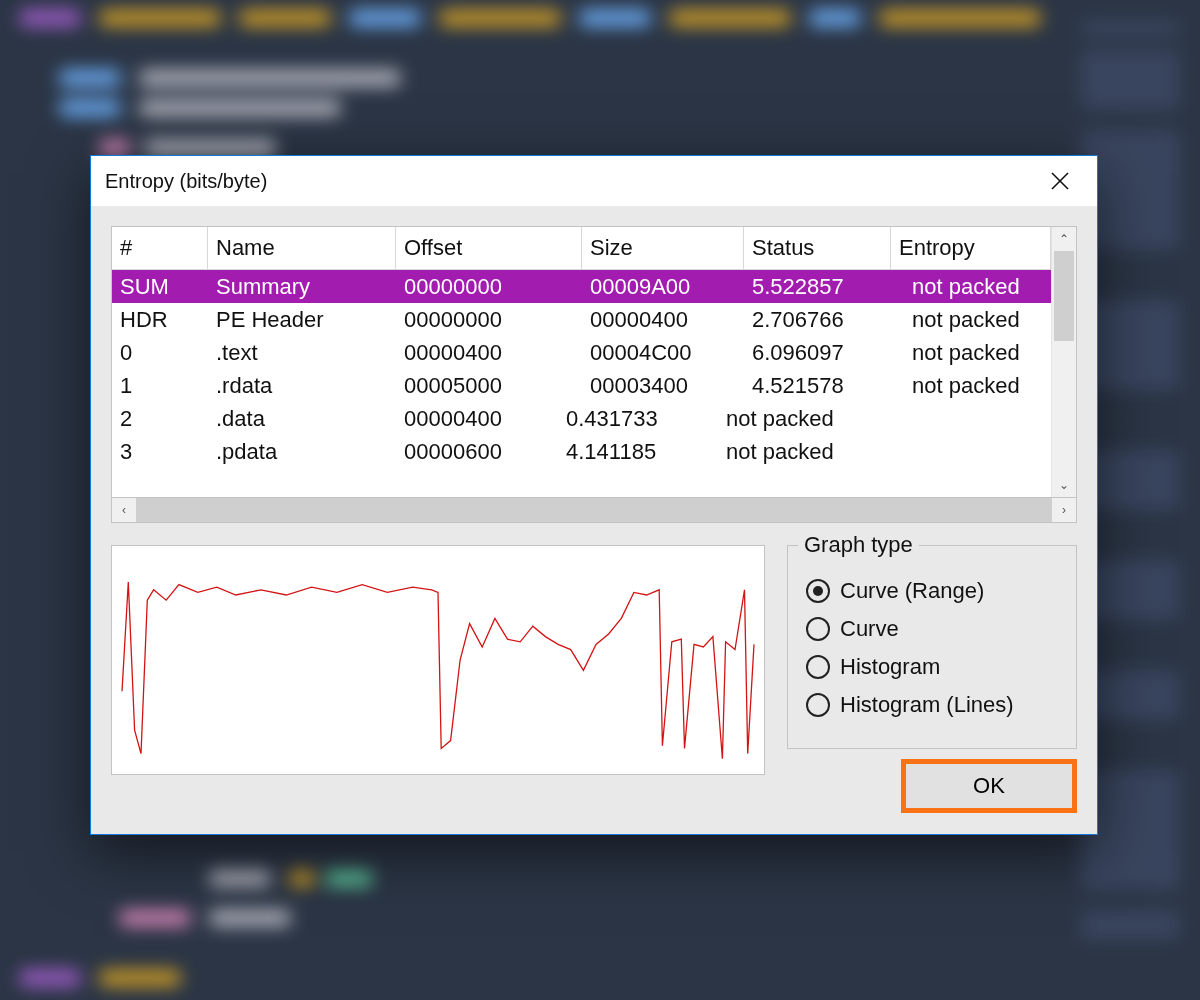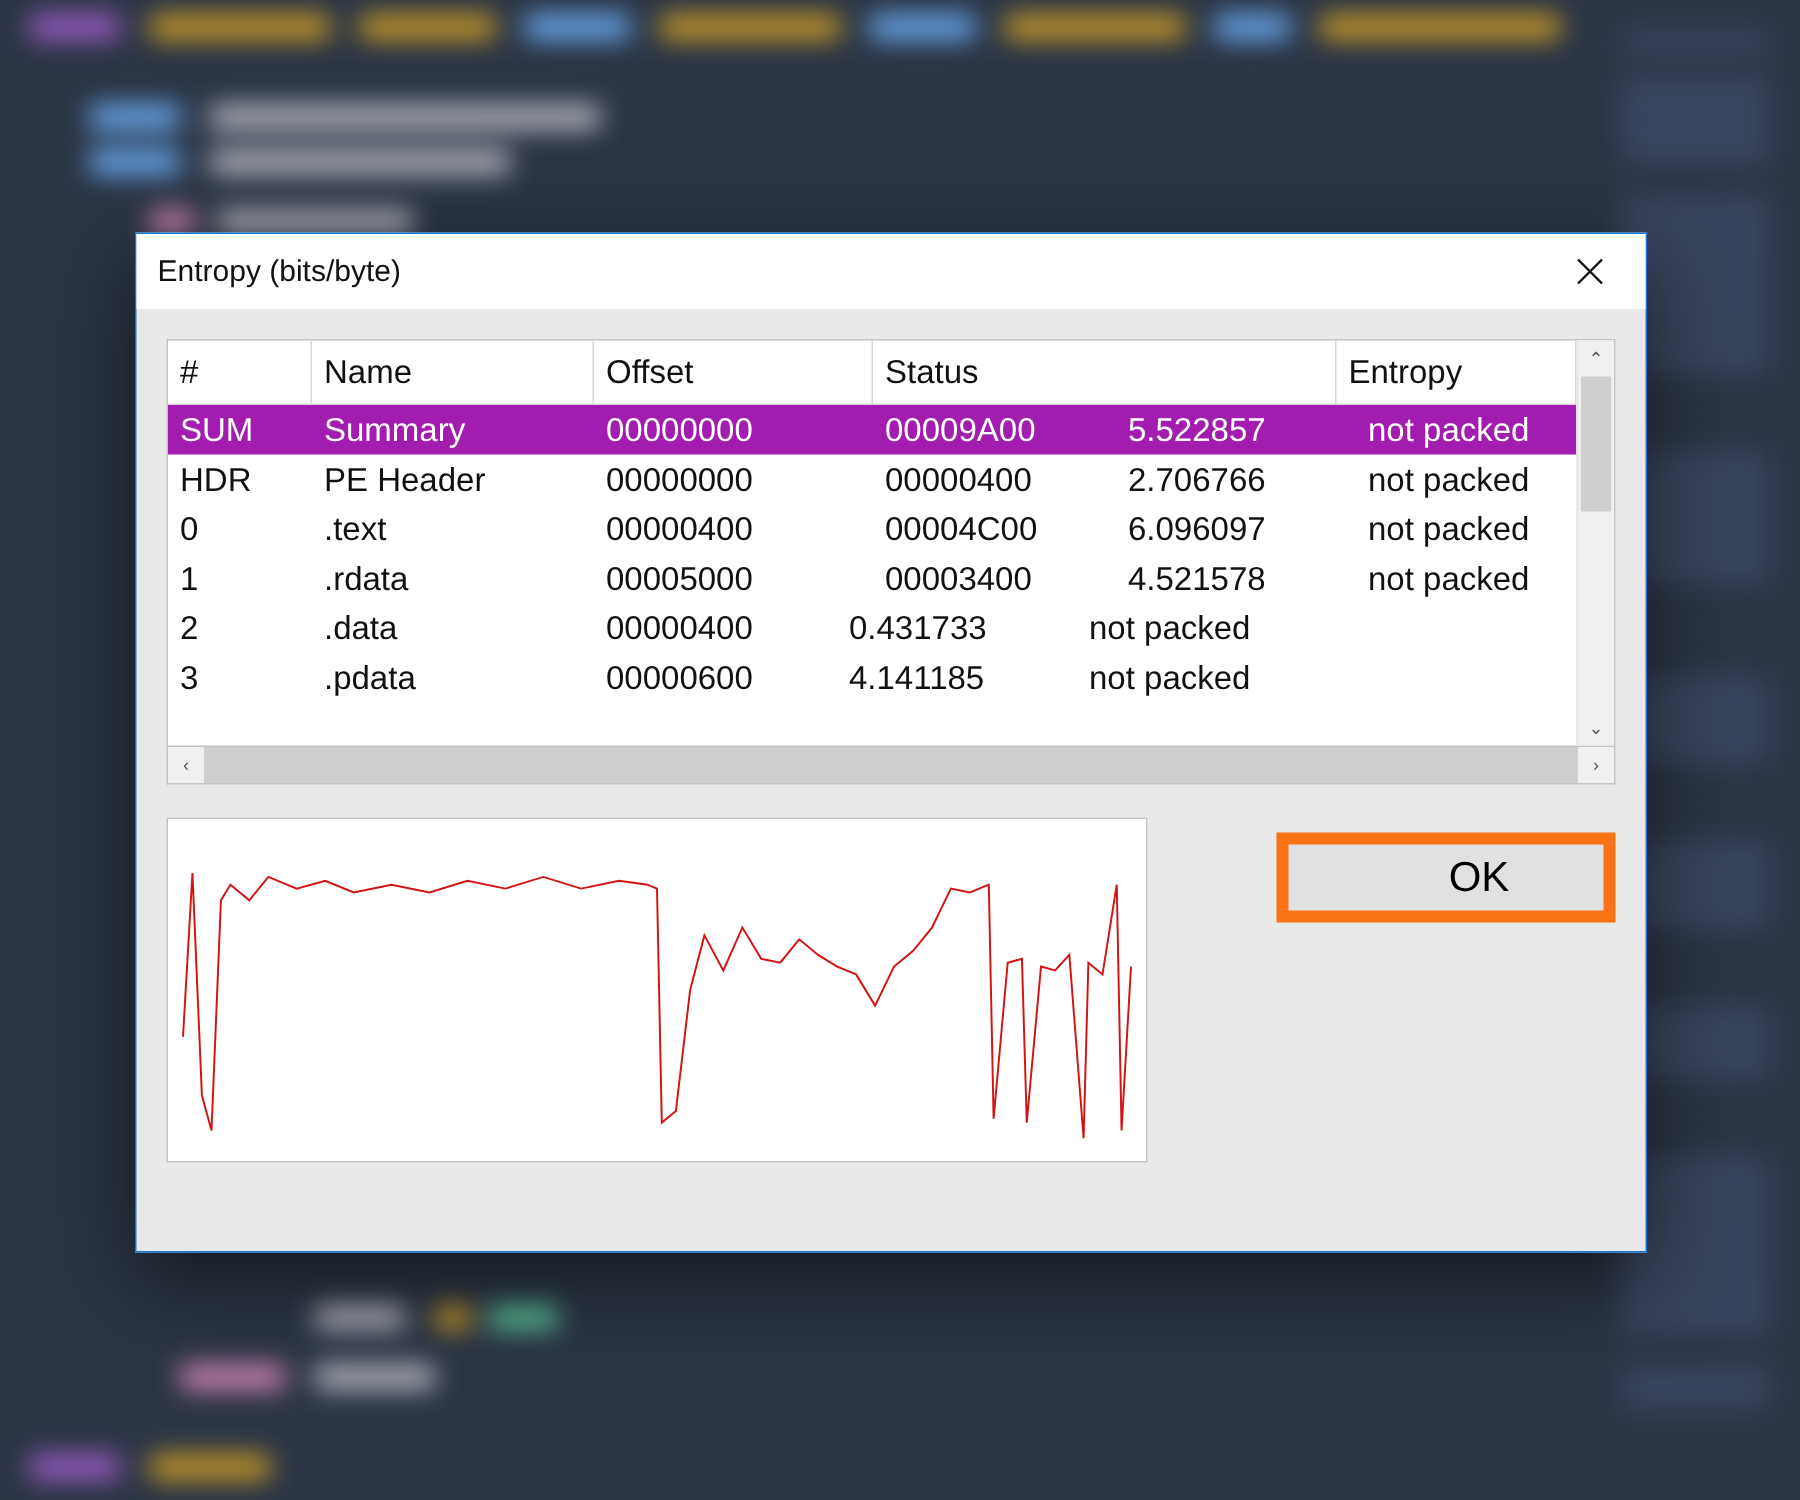--- a/index.html
+++ b/index.html
@@ -37,21 +37,21 @@
   .hscroll .htrack{flex:1;background:#cfcfcf;height:100%;}
   .lower{display:flex;margin-top:22px;gap:22px;align-items:flex-start;}
   .chartbox{width:654px;height:230px;background:#fff;border:1px solid #c3c3c3;box-sizing:border-box;}
   .chartbox svg{width:100%;height:100%;display:block;}
   .groupbox{flex:1;border:1px solid #c3c3c3;position:relative;padding:20px 18px 18px 18px;box-sizing:border-box;}
   .groupbox .legend{position:absolute;top:-14px;left:10px;background:#e9e9e9;padding:0 6px;font-size:22px;color:#111;}
   .radio{display:flex;align-items:center;font-size:22px;color:#111;margin:12px 0;}
   .radio .circ{width:20px;height:20px;border:2px solid #222;border-radius:50%;margin-right:10px;display:flex;align-items:center;justify-content:center;}
   .radio.on .circ::after{content:"";width:10px;height:10px;background:#222;border-radius:50%;}
   .okrow{display:flex;justify-content:flex-end;margin-top:10px;}
-  .okbtn{width:166px;height:44px;background:#e1e1e1;border:8px solid #f97316;font-size:28px;display:flex;align-items:center;justify-content:center;cursor:default;padding-left:44px;}
+  .okbtn{width:166px;height:44px;background:#e1e1e1;border:5px solid #f97316;font-size:22px;display:flex;align-items:center;justify-content:center;cursor:default;}
 </style>
 </head>
 <body>
 
 <div class="bg">
   <div class="line" style="left:20px;top:10px;width:60px;background:#a560d1;"></div>
   <div class="line" style="left:100px;top:10px;width:120px;background:#d8a323;"></div>
   <div class="line" style="left:240px;top:10px;width:90px;background:#d8a323;"></div>
   <div class="line" style="left:350px;top:10px;width:70px;background:#6fb3ff;"></div>
   <div class="line" style="left:440px;top:10px;width:120px;background:#d8a323;"></div>
@@ -94,20 +94,21 @@
     </div>
   </div>
 
   <div class="content">
     <div class="grid">
       <div class="gridbody">
         <div class="row hdr">
           <div class="cell c0">#</div>
           <div class="cell c1">Name</div>
           <div class="cell c2">Offset</div>
+          <div class="cell c3">Size</div>
           <div class="cell c5">Status</div>
           <div class="cell c4">Entropy</div>
         </div>
         <div id="rows">
             <div class="row sel">
               <div class="cell c0">SUM</div>
               <div class="cell c1">Summary</div>
               <div class="cell c2">00000000</div>
               <div class="cell c3">00009A00</div>
               <div class="cell c4">5.522857</div>
@@ -165,19 +166,40 @@
       <div class="harrow">›</div>
     </div>
 
     <div class="lower">
       <div class="chartbox">
         <svg id="chartsvg" viewBox="0 0 652 228" preserveAspectRatio="none">
             <polyline points="10.0,145.2 16.3,36.0 22.6,184.2 29.0,207.6 35.3,54.2 41.6,43.8 54.2,54.2 66.9,38.6 85.8,46.4 104.8,41.2 123.8,49.0 149.0,43.8 174.3,49.0 199.6,41.2 224.9,46.4 250.2,38.6 275.4,46.4 300.7,41.2 319.7,43.8 326.0,46.4 329.2,202.4 338.6,194.6 348.1,114.0 357.6,77.6 370.2,101.0 382.9,72.4 395.5,93.2 408.2,95.8 420.8,80.2 433.4,90.6 446.1,98.4 458.7,103.6 471.4,124.4 484.0,98.4 496.6,88.0 509.3,72.4 521.9,46.4 534.6,49.0 547.2,43.8 550.4,199.8 559.8,95.8 569.3,93.2 572.5,202.4 582.0,98.4 591.4,101.0 600.9,90.6 610.4,212.8 613.6,95.8 623.0,103.6 632.5,43.8 635.7,207.6 642.0,98.4" fill="none" stroke="#d21414" stroke-width="1.3"></polyline>
           </svg>
       </div>
       <div style="flex:1;display:flex;flex-direction:column;">
+        <div class="groupbox">
+          <div class="legend">Graph type</div>
+          <div id="radios">
+              <div class="radio on">
+                <span class="circ"></span>
+                <span>Curve (Range)</span>
+              </div>
+              <div class="radio">
+                <span class="circ"></span>
+                <span>Curve</span>
+              </div>
+              <div class="radio">
+                <span class="circ"></span>
+                <span>Histogram</span>
+              </div>
+              <div class="radio">
+                <span class="circ"></span>
+                <span>Histogram (Lines)</span>
+              </div>
+            </div>
+        </div>
         <div class="okrow">
           <div class="okbtn">OK</div>
         </div>
       </div>
     </div>
   </div>
 </div>
 
 </body></html>

